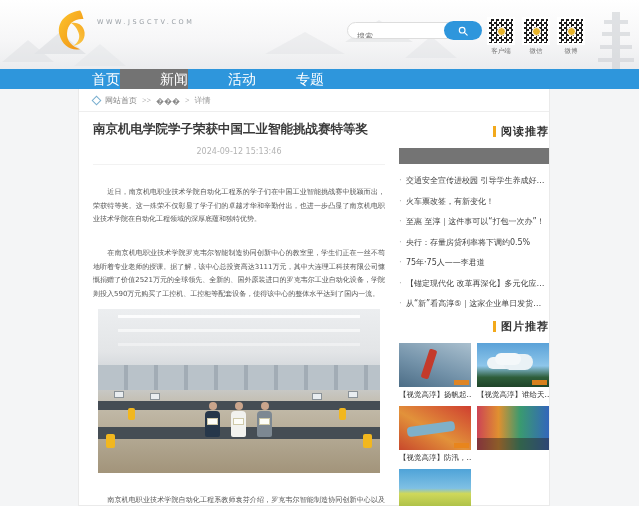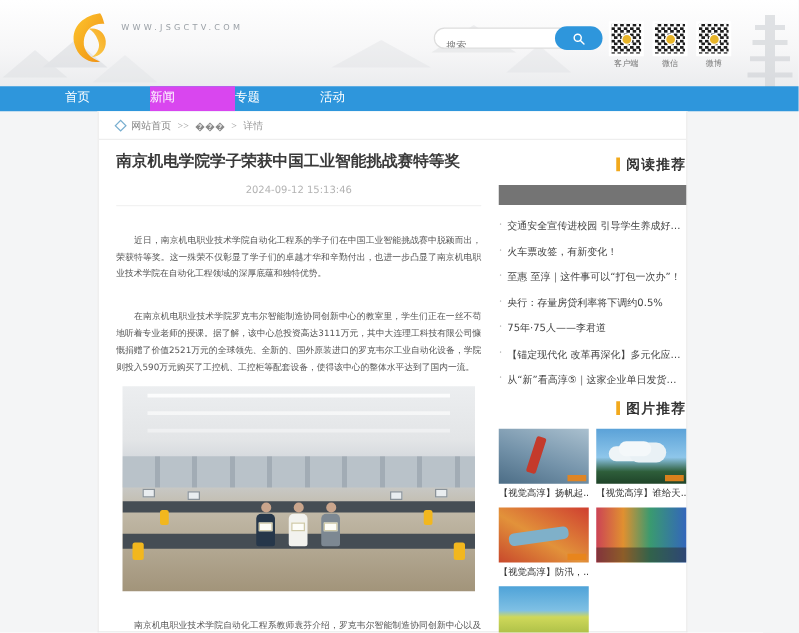--- a/index.html
+++ b/index.html
@@ -23,22 +23,22 @@
   .search-input { width:100%; height:100%; border:1px solid #ddd; border-radius:9px; background:#fff; font-size:8px; color:#666; padding:12px 40px 0 9px; outline:none; font-family:inherit; }
   .search-btn { position:absolute; right:-1px; top:-1px; width:38px; height:19px; border:none; border-radius:10px; background:#2e96dc; cursor:pointer; display:flex; align-items:center; justify-content:center; }
   .qr-group { position:absolute; left:487px; top:17px; display:flex; gap:7px; }
   .qr { width:28px; text-align:center; }
   .qr-img { width:28px; height:28px; border:2px solid #fff; position:relative;
     background:repeating-conic-gradient(#1c1c1c 0% 25%, #ffffff 0% 50%); background-size:5px 5px; }
   .qr-img::after { content:""; position:absolute; left:50%; top:50%; width:7px; height:7px; margin:-4.5px 0 0 -4.5px; border-radius:50%; background:#e8b429; border:1px solid #fff; }
   .qr-label { font-size:6.5px; color:#777; margin-top:2px; white-space:nowrap; }
   
   .nav { position:absolute; top:69px; left:0; right:0; height:20px; background:#2e96dc; display:flex; padding-left:52px; }
-  .nav-item { width:68px; text-align:left; line-height:20px; font-size:10px; color:#fff; cursor:pointer; }
-  .nav-item.active { background:#d946ef; }
+  .nav-item { width:68px; text-align:right; line-height:20px; font-size:14px; color:#fff; cursor:pointer; }
+  .nav-item.active { background:#737373; }
   
   .card { position:absolute; left:78px; top:89px; width:472px; height:417px; background:#fff; border:1px solid #eaeaea; border-top:none; }
   .breadcrumb { height:23px; border-bottom:1px solid #eee; display:flex; align-items:center; gap:5px; padding-left:14px; font-size:8px; color:#999;font-family:Liberation Serif, serif; }
   .home-icon { width:7px; height:7px; border:1px solid #79afd0; transform:rotate(45deg); display:inline-block; }
   .bc-link { color:#888; cursor:pointer; }
   
   .article { position:absolute; left:14px; top:31px; width:292px; }
   .title { font-size:12.5px; font-weight:bold; color:#3a3a3a; line-height:1.45; }
   .date { text-align:center; font-size:8px; color:#b3b3b3; margin:9px 0 0; padding-bottom:8px; border-bottom:1px solid #f2f2f2; }
   .article p { font-size:7px; color:#555; line-height:1.92; text-align:justify; margin-top:21px; }
@@ -149,22 +149,22 @@
     <div class="qr">
       <div class="qr-img"></div>
       <div class="qr-label">微博</div>
     </div>
   </div>
 </div>
 
 <div class="nav">
   <div class="nav-item">首页</div>
   <div class="nav-item active">新闻</div>
+  <div class="nav-item">活动</div>
   <div class="nav-item">专题</div>
-  <div class="nav-item">活动</div>
 </div>
 
 <div class="card">
 
   <div class="breadcrumb">
     <span class="home-icon"></span>
     <span class="bc-link">网站首页</span>
     <span>&gt;&gt;</span>
     <span class="bc-link">���</span>
     <span>&gt;</span>

